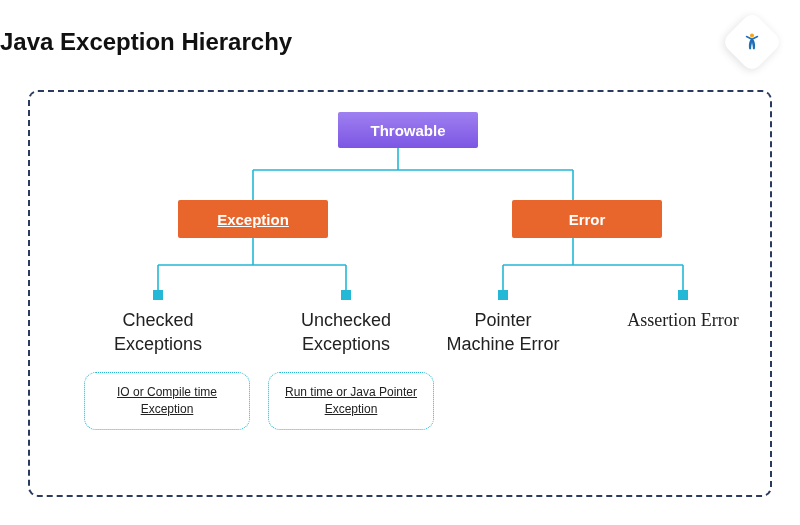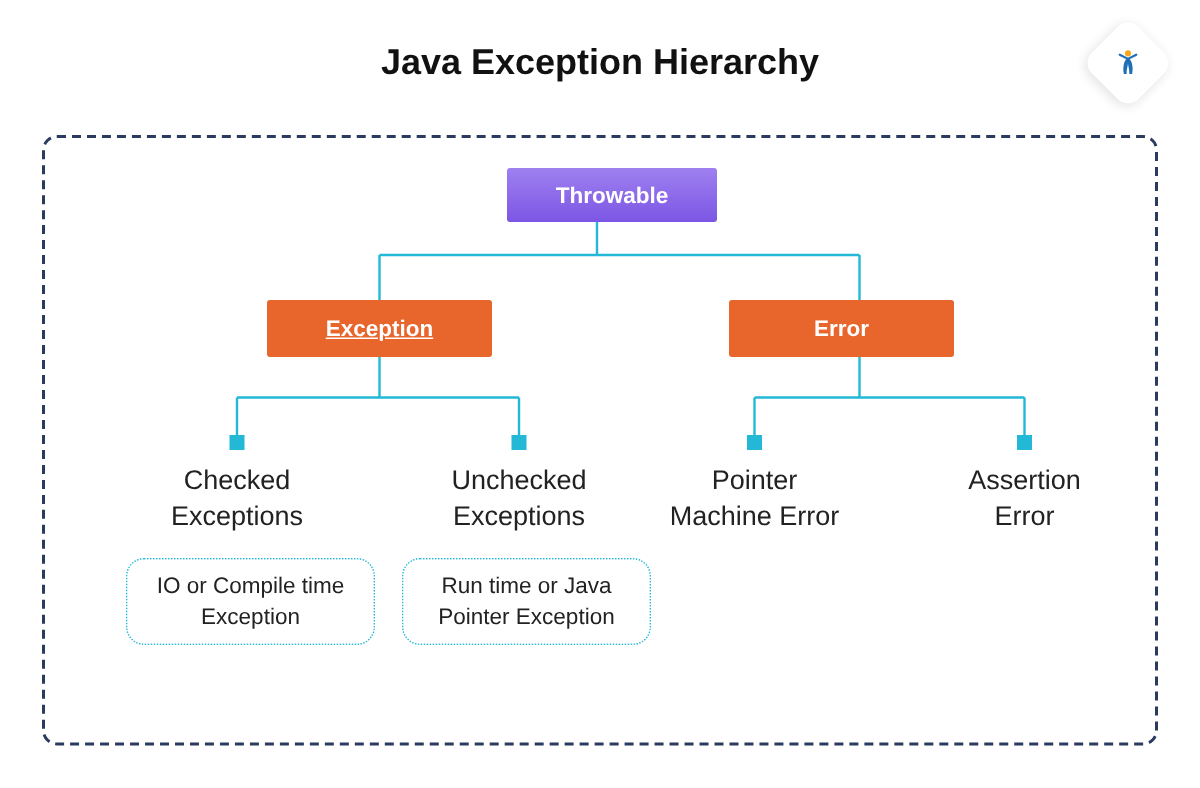--- a/index.html
+++ b/index.html
@@ -5,21 +5,21 @@
   * { box-sizing: border-box; margin: 0; padding: 0; }
   body {
     font-family: -apple-system, BlinkMacSystemFont, "Segoe UI", Arial, sans-serif;
     background: #fff;
     width: 800px;
     height: 525px;
     position: relative;
     overflow: hidden;
   }
   .title {
-    text-align: center;
+    text-align: left;
     font-size: 24px;
     font-weight: 700;
     color: #111;
     padding: 28px 0 18px 0;
   }
   .logo {
     position: absolute;
     top: 20px;
     right: 26px;
     width: 44px;
@@ -63,55 +63,56 @@
   .box-throwable {
     left: 310px; top: 22px; width: 140px; height: 36px;
     background: linear-gradient(180deg, #9f80f0 0%, #7c56e4 100%);
   }
   .box-exception {
     left: 150px; top: 110px; width: 150px; height: 38px;
     background: #e8652b;
     text-decoration: underline;
   }
   .box-error {
-    left: 458px; top: 110px; width: 150px; height: 38px;
+    left: 484px; top: 110px; width: 150px; height: 38px;
     background: #e8652b;
   }
   .leaf {
     position: absolute;
     text-align: center;
     font-size: 18px;
     color: #222;
     width: 120px;
     line-height: 1.35;
   }
   .leaf-checked   { left: 70px;  top: 218px; }
   .leaf-unchecked { left: 258px; top: 218px; }
   .leaf-vm        { left: 415px; top: 218px; }
-  .leaf-assert    { left: 595px; top: 218px; }
+  .leaf-assert    { left: 595px; top: 218px; font-family: Liberation Serif, serif; }
   .marker {
     position: absolute;
     width: 10px; height: 10px;
     background: #22b8d6;
     top: 200px;
   }
   .detail {
     position: absolute;
     border: 1.5px dotted #22b8d6;
     border-radius: 12px;
-    font-size: 15px;
+    font-size: 12px;
     color: #222;
     text-align: center;
     display: flex;
     align-items: center;
     justify-content: center;
     padding: 10px 14px;
     line-height: 1.4;
     width: 166px;
     height: 58px;
+    text-decoration: underline;
   }
   .detail-io   { left: 56px;  top: 282px; }
   .detail-rt   { left: 240px; top: 282px; }
   .connector {
     position: absolute;
     stroke: #22b8d6;
     stroke-width: 1.6;
     fill: none;
   }
 </style>

